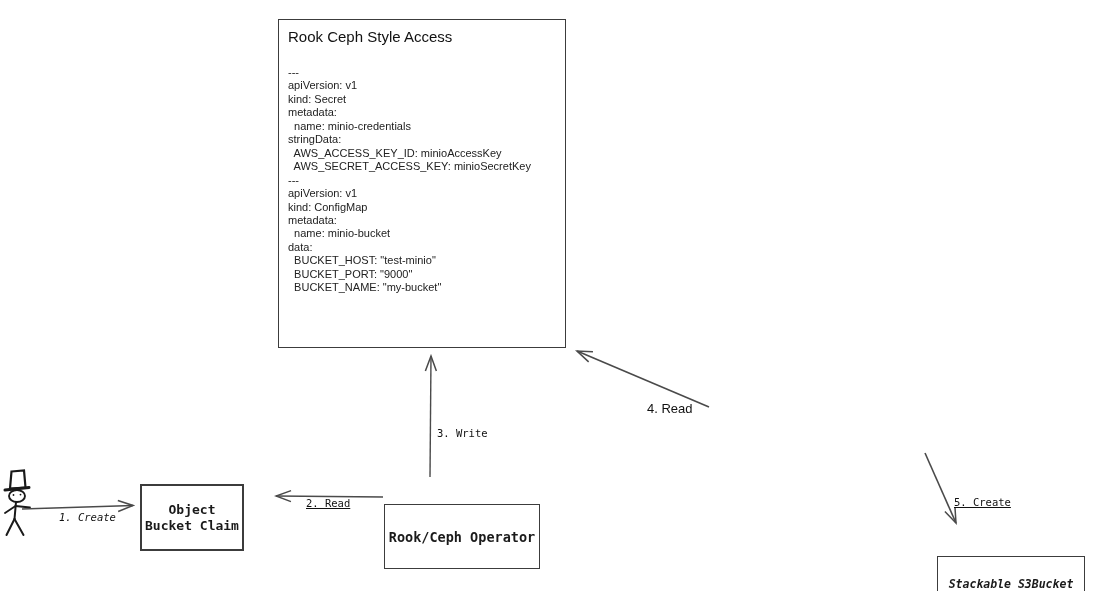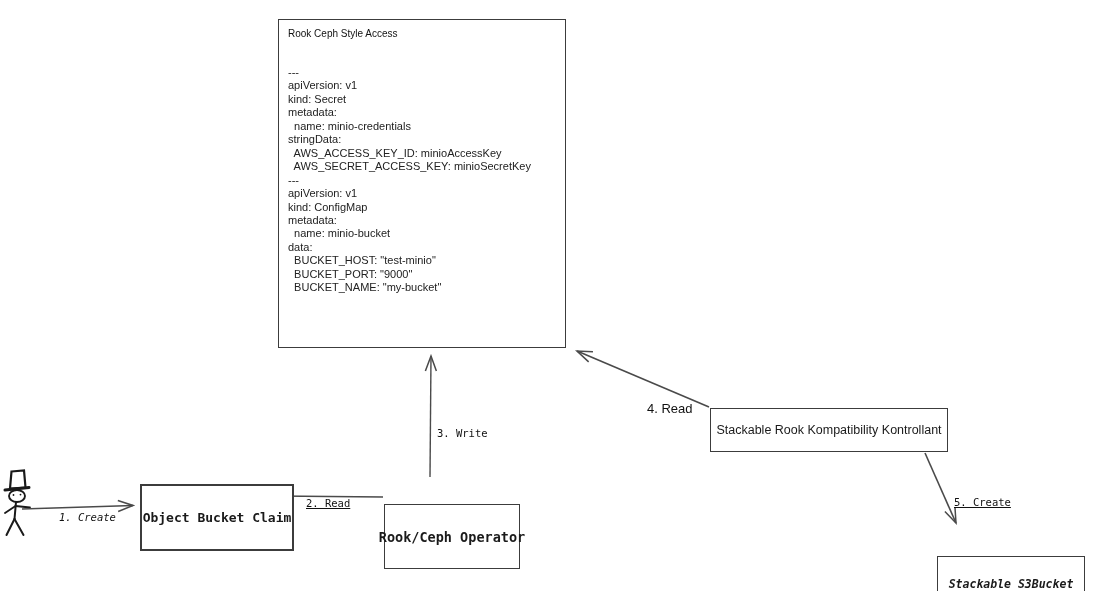--- a/index.html
+++ b/index.html
@@ -43,49 +43,49 @@
     left: 278px;
     top: 19px;
     width: 288px;
     height: 329px;
     border-width: 1.4px;
   }
   .big-title {
     position: absolute;
     left: 9px;
     top: 8px;
-    font-size: 10px;
+    font-size: 15px;
     color: #111111;
     white-space: nowrap;
   }
   .yaml {
     position: absolute;
     left: 9px;
     top: 46px;
     margin: 0;
     font-family: "Liberation Sans", sans-serif;
     font-size: 11px;
     line-height: 13.45px;
     color: #222222;
     white-space: pre;
   }
   .obc-box {
     left: 140px;
     top: 457px;
-    width: 154px;
+    width: 104px;
     height: 67px;
     border-width: 2px;
     font-size: 13px;
     font-weight: 600;
     line-height: 16px;
   }
   .op-box {
     left: 384px;
     top: 477px;
-    width: 136px;
+    width: 156px;
     height: 65px;
     border-width: 1.8px;
     font-size: 13.5px;
     font-weight: 600;
     white-space: nowrap;
   }
   .srkk-box {
     left: 710px;
     top: 408px;
     width: 238px;
@@ -174,23 +174,20 @@
   </div>
 
   <div class="box obc-box node-label-center mono">
     <span>Object Bucket Claim</span>
   </div>
 
   <div class="box op-box node-label-center mono">
     <span>Rook/Ceph Operator</span>
   </div>
 
-  <div class="box srkk-box node-label-center">
-    <span>Stackable Rook Kompatibility Kontrollant</span>
-  </div>
 
   <div class="box s3-box node-label-center mono">
     <span>Stackable S3Bucket</span>
   </div>
 
   <div class="edge-label mono label-1">1. Create</div>
   <div class="edge-label mono label-2">2. Read</div>
   <div class="edge-label mono label-3">3. Write</div>
   <div class="edge-label label-4">4. Read</div>
   <div class="edge-label mono label-5">5. Create</div>

